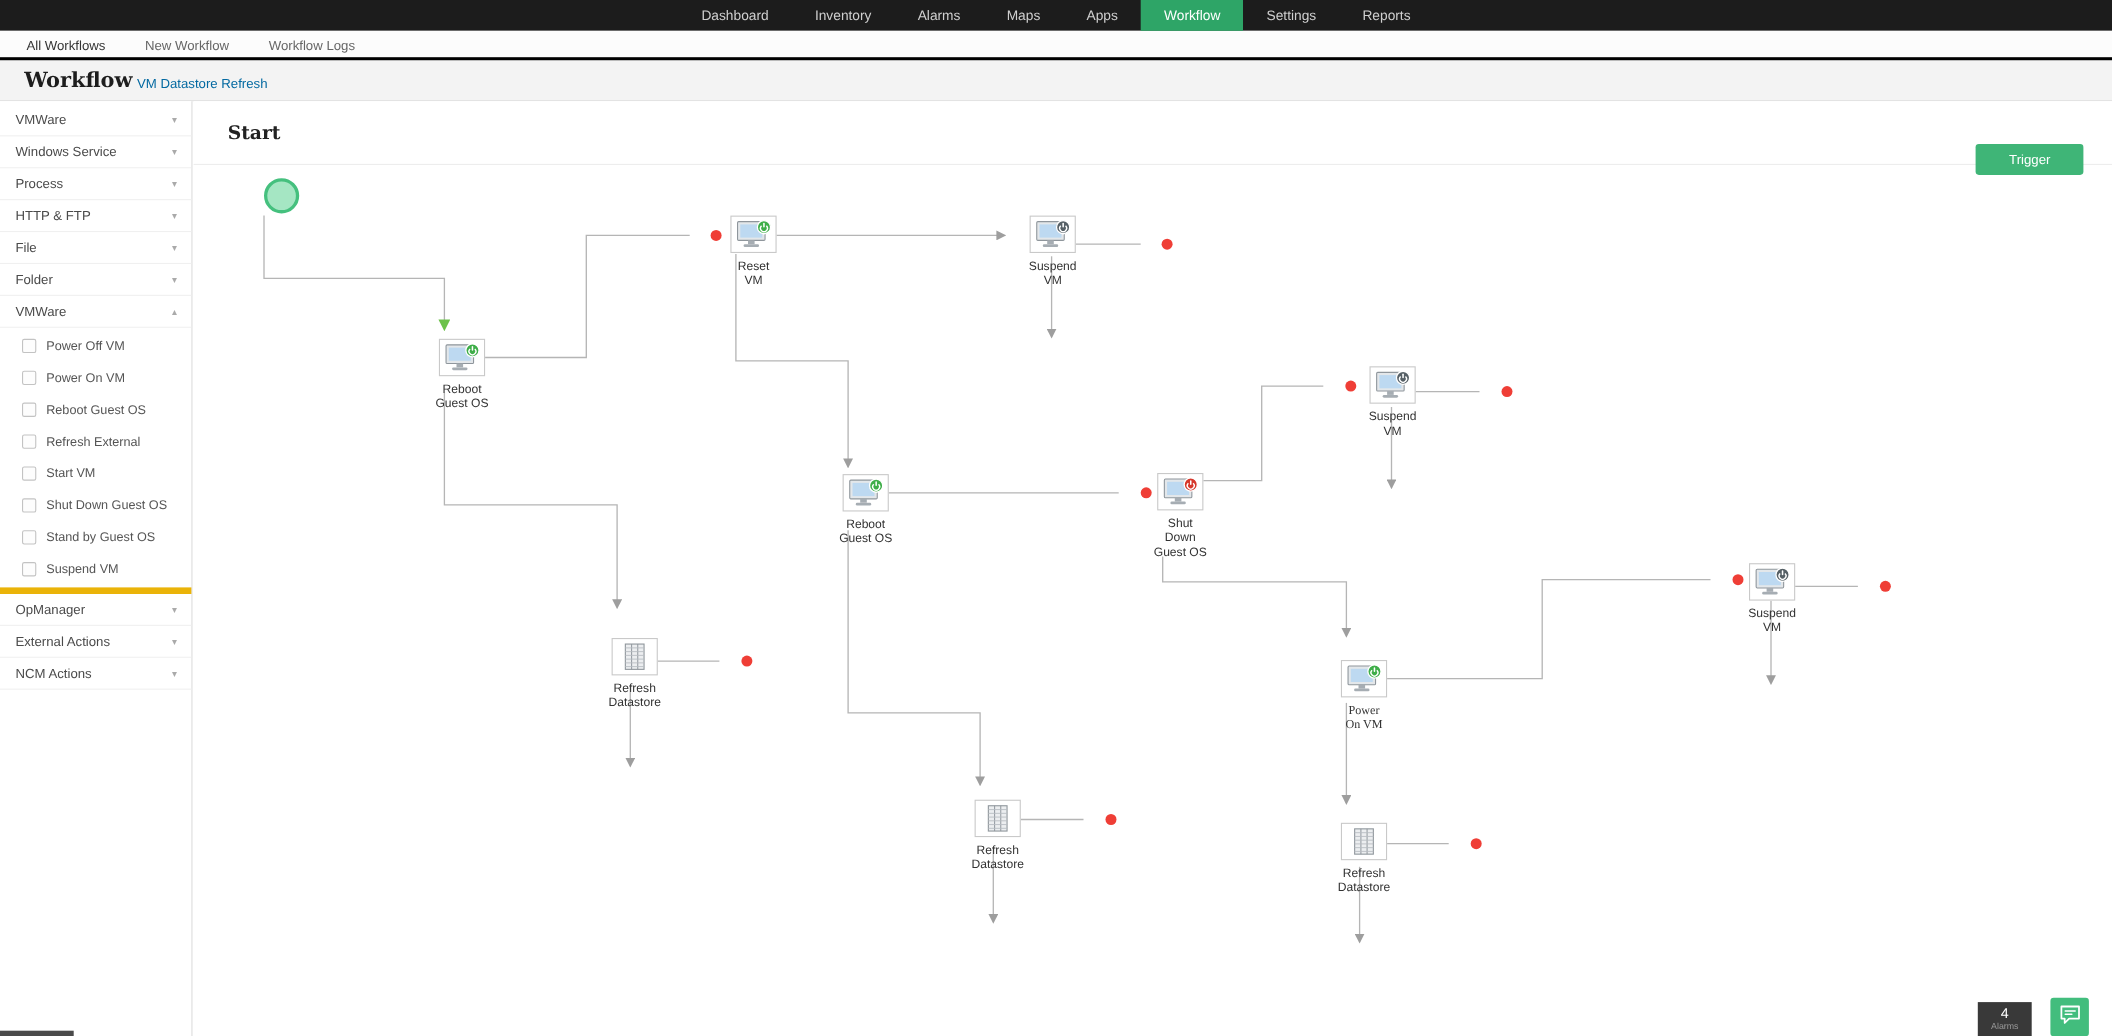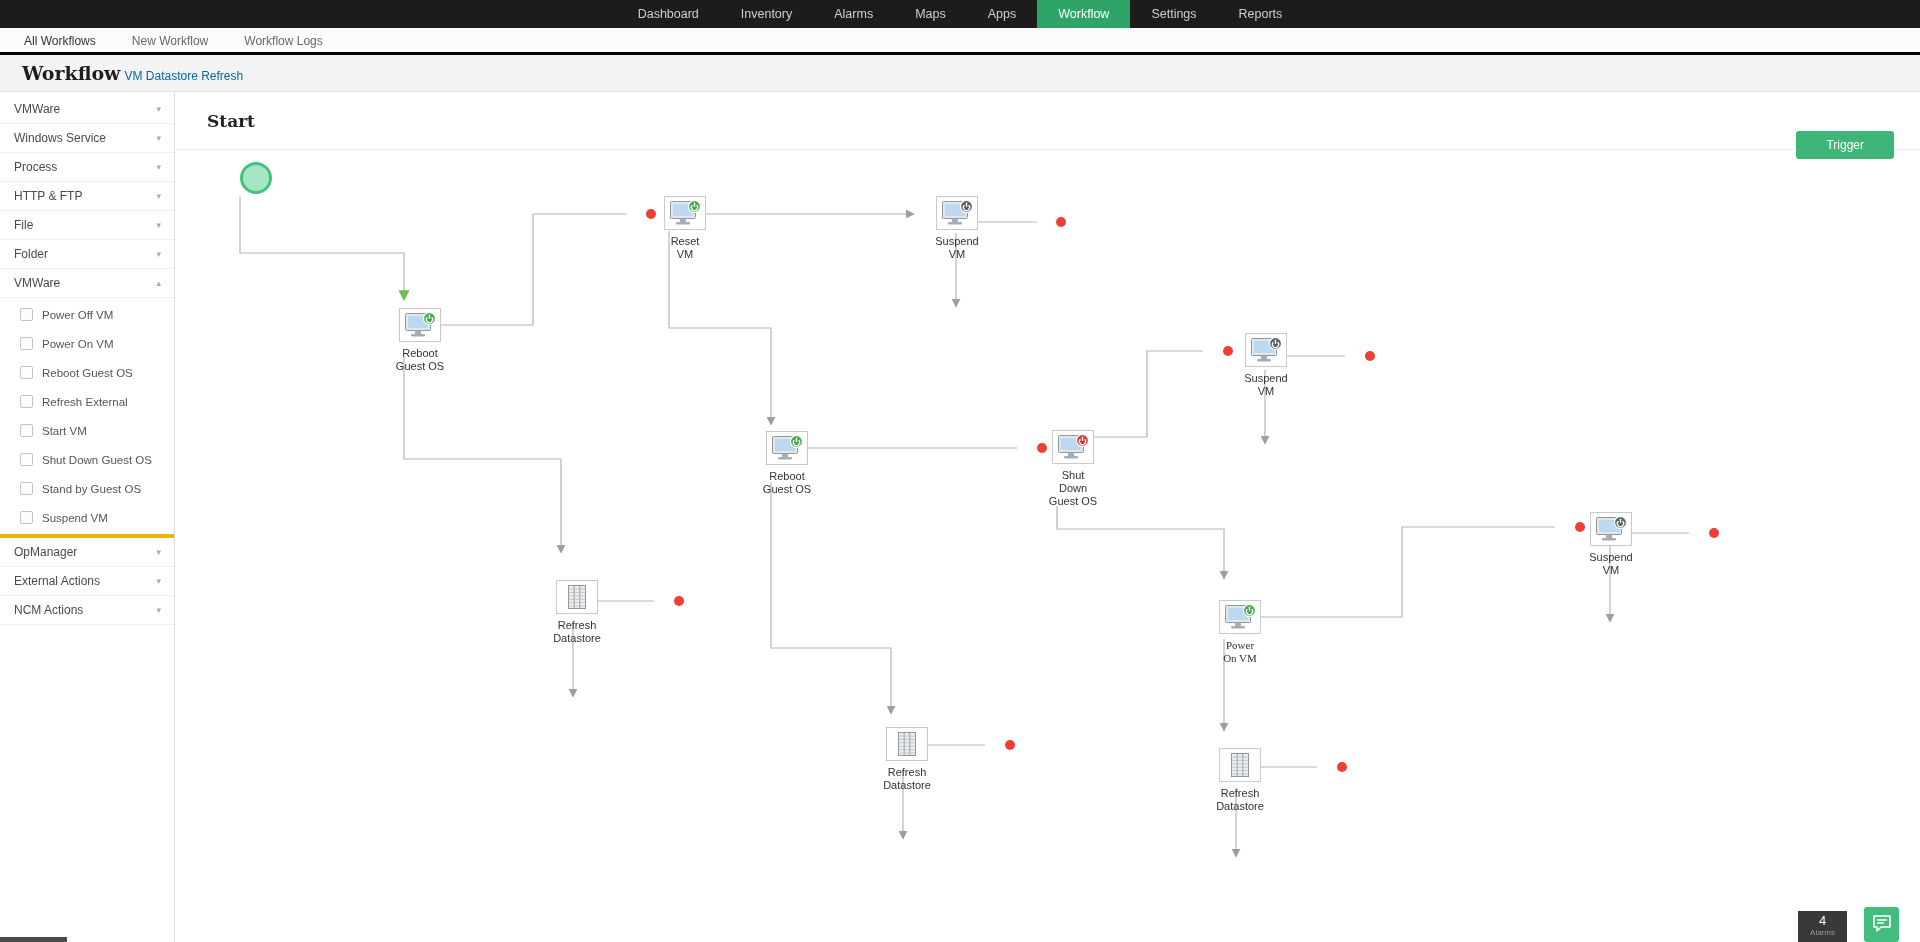--- a/index.html
+++ b/index.html
@@ -19,21 +19,21 @@
 
   
   .pageheader { height:37px; background:#f3f3f3; border-bottom:1px solid #e2e2e2; display:flex; align-items:center; padding-left:22px; }
   .pageheader .title { font-family:"DejaVu Serif", serif; font-weight:bold; font-size:19px; color:#1d1d1d; }
   .pageheader .subtitle { font-size:12px; color:#0369a1; margin-left:4px; margin-top:5px; }
 
   
   .sidebar { position:absolute; left:0; top:92px; bottom:0; width:175px; background:#fff; border-right:1px solid #ddd; padding-top:3px; }
   .cat-row { height:29px; display:flex; align-items:center; justify-content:space-between; padding:0 13px 0 14px; border-bottom:1px solid #f0f0f0; font-size:12px; color:#4a4a4a; cursor:pointer; }
   .cat-row .chev { font-size:9px; color:#aaa; }
-  .sub-rows { border-bottom:4px solid #eab308; padding:2px 0; }
+  .sub-rows { border-bottom:6px solid #eab308; padding:2px 0; }
   .sub-row { height:29px; display:flex; align-items:center; padding-left:20px; font-size:11.5px; color:#555; cursor:pointer; }
   .checkbox { width:13px; height:13px; border:1px solid #c3c3c3; background:#fdfdfd; border-radius:2px; margin-right:9px; flex:0 0 13px; }
 
   
   .canvas { position:absolute; left:176px; top:92px; right:0; bottom:0; background:#fff; }
   .canvas-header { display:flex; align-items:center; justify-content:space-between; height:58px; padding:0 26px 0 31px; border-bottom:1px solid #ededed; }
   .start-heading { font-family:"DejaVu Serif", serif; font-size:17px; color:#222;font-weight:bold; }
   .trigger-btn { background:var(--accent-btn,#3fb577); color:#fff; border:none; font-size:12px; padding:7px 30px; border-radius:3px; cursor:pointer; font-family:"Liberation Sans", sans-serif;margin-top:48px; }
 
   

